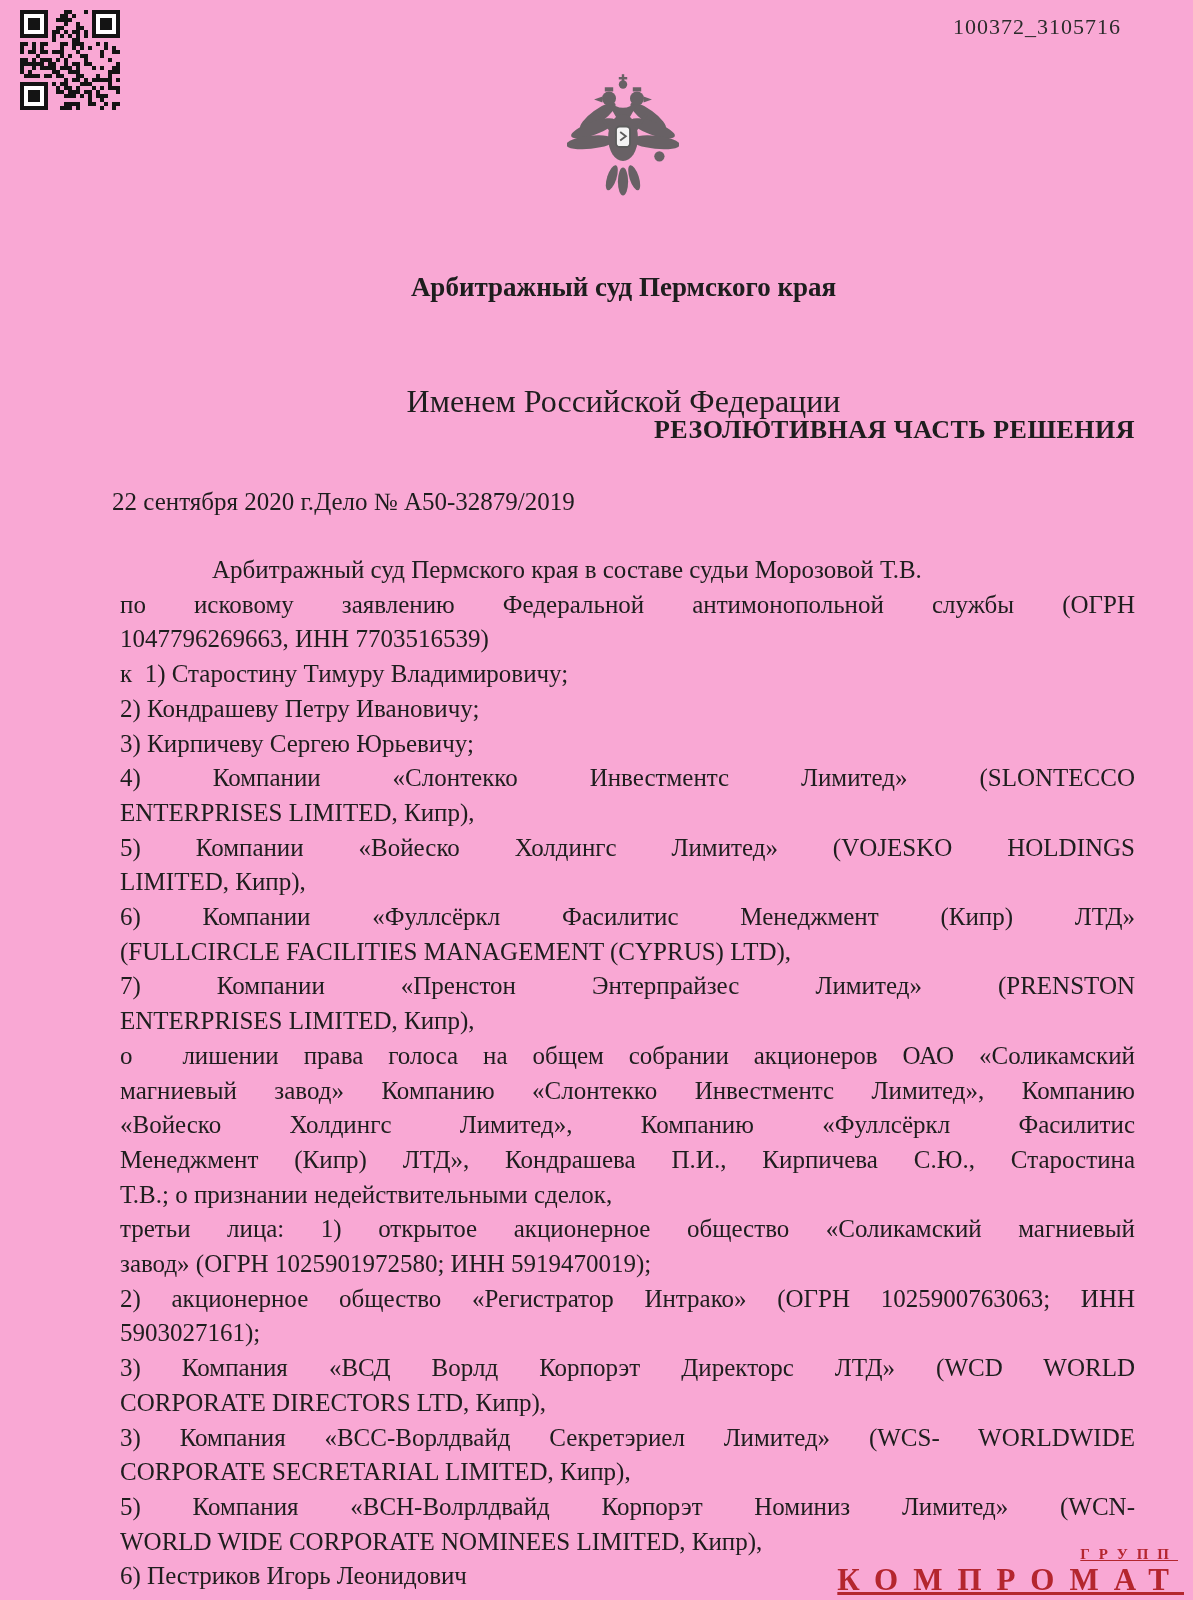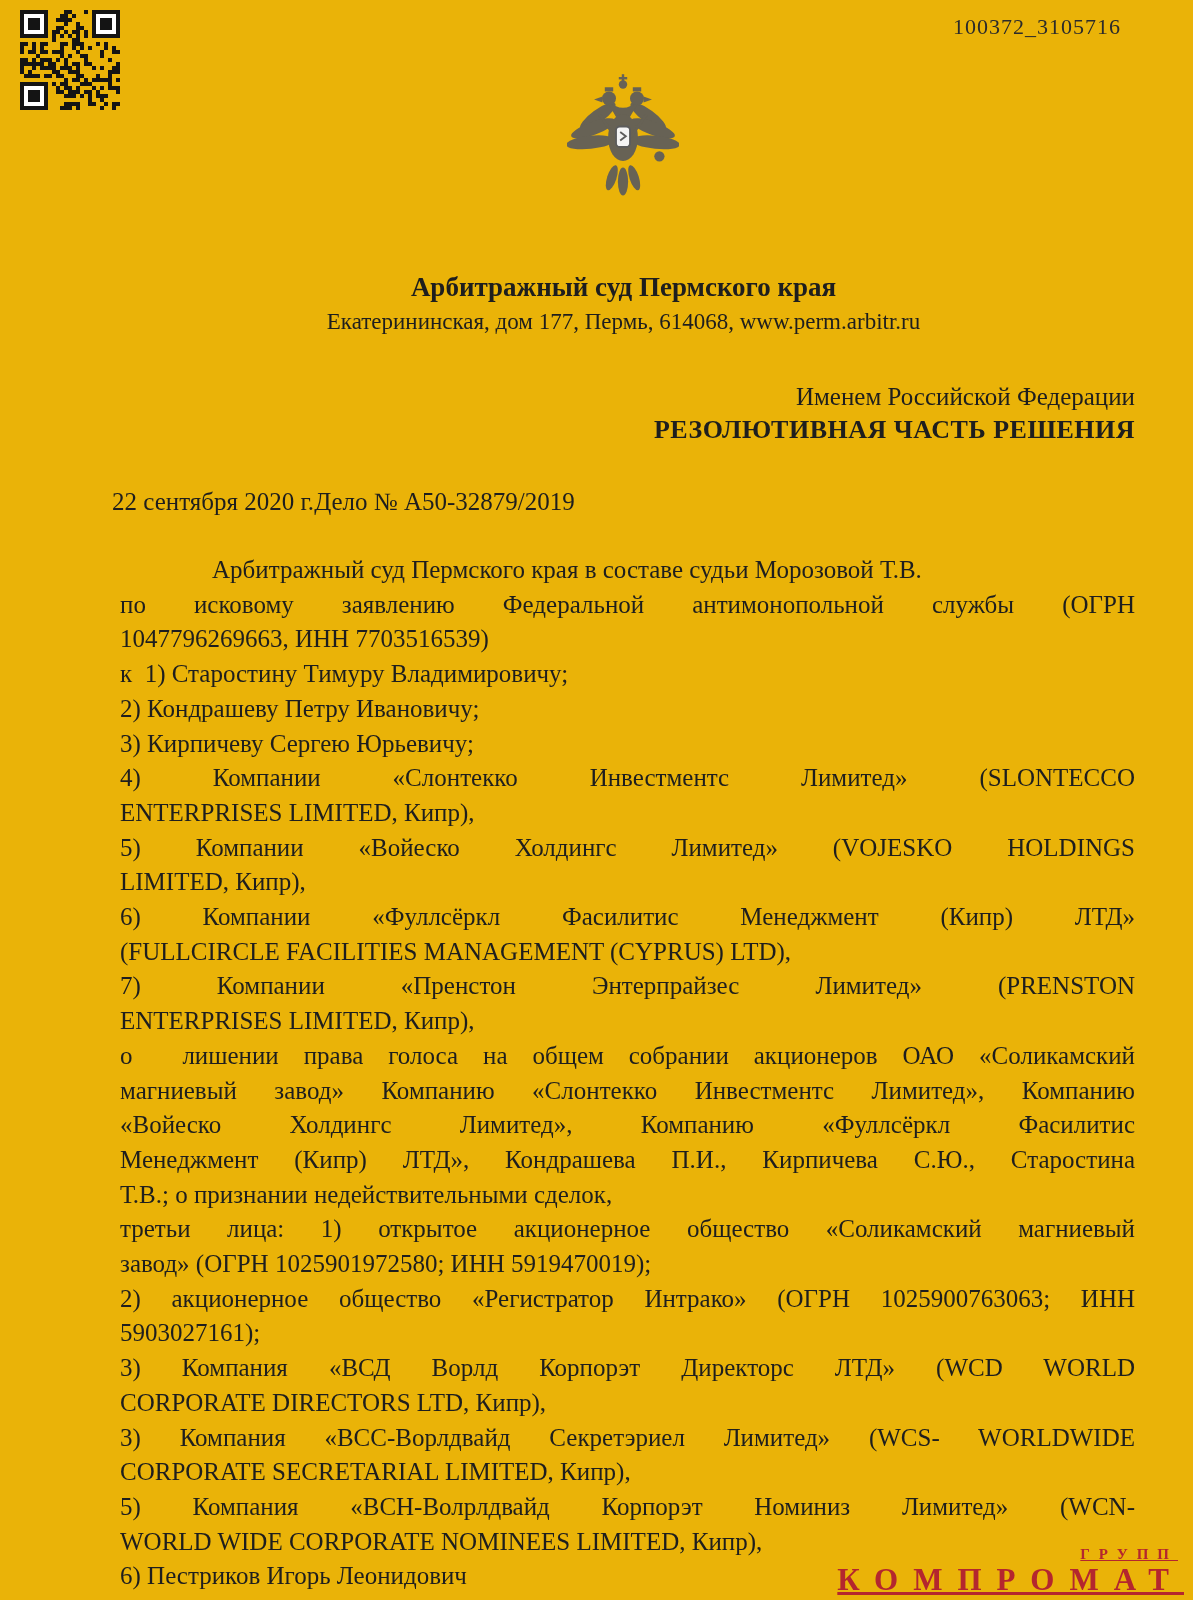--- a/index.html
+++ b/index.html
@@ -1,28 +1,28 @@
 <!DOCTYPE html>
 <html><head>
 <meta charset="utf-8">
 <style>
   * { margin:0; padding:0; box-sizing:border-box; }
   html,body { background:#e8e8e8; }
   .page {
-    position:relative; width:1193px; height:1600px; background:#eab308;
+    position:relative; width:1193px; height:1600px; background:#f9a8d4;
     font-family:"Liberation Serif", serif; color:#1e1e1e; overflow:hidden;
     margin:0 auto;
   }
   .qr { position:absolute; left:20px; top:10px; }
   .doc-number { position:absolute; top:14px; right:72px; font-size:22px; color:#2b2b2b; letter-spacing:1px; }
   .emblem { position:absolute; left:567px; top:72px; }
   .content { position:absolute; left:112px; top:12px; width:1023px; height:1600px; }
   .court-name   { position:absolute; top:260px; width:100%; text-align:center; font-weight:bold; font-size:27px; }
   .court-address{ position:absolute; top:297px; width:100%; text-align:center; font-size:23px; }
-  .in-name      { position:absolute; top:371px; width:100%; text-align:right; font-size:25px; }
+  .in-name      { position:absolute; top:371px; width:100%; text-align:center; font-size:32px; }
   .doc-title    { position:absolute; top:403px; width:100%; text-align:right; font-size:26px; font-weight:bold; letter-spacing:0.5px; }
   .meta-row { position:absolute; top:476px; width:100%; display:flex; font-size:25px; }
   .doc-body { position:absolute; top:541px; width:100%; font-size:25px; line-height:34.7px; }
   .ln { white-space:normal;margin-left:8px; }
   .ln.j { text-align:justify; text-align-last:justify; }
   .ln.ind { text-indent:92px; }
   .wm { position:absolute; right:24px; bottom:5px; text-align:right; font-weight:bold;text-decoration:underline; }
   .wm-top  { font-size:15px; letter-spacing:9px; margin-right:-9px; line-height:15px; }
   .wm-main { font-size:31px; letter-spacing:15px; margin-right:-15px; line-height:31px; margin-top:2px; }
 </style>
@@ -273,21 +273,20 @@
         <circle cx="99" cy="90" r="5.5"></circle>
       </g>
 
       <rect x="52.5" y="58" width="15" height="22" rx="4" fill="#f4f4f4" stroke="#5c5c5c" stroke-width="2"></rect>
       <path d="M57,64 l6,4.5 -6,4.5" fill="none" stroke="#5c5c5c" stroke-width="2"></path>
     </svg>
   </div>
 
   <div class="content">
     <div class="court-name">Арбитражный суд Пермского края</div>
-    <div class="court-address">Екатерининская, дом 177, Пермь, 614068, www.perm.arbitr.ru</div>
     <div class="in-name">Именем Российской Федерации</div>
     <div class="doc-title">РЕЗОЛЮТИВНАЯ ЧАСТЬ РЕШЕНИЯ</div>
 
     <div class="meta-row">
       <span>22 сентября 2020 г.</span>
       <span>Дело № А50-32879/2019</span>
     </div>
 
     <div class="doc-body" id="doc-body">
         <div class="ln ind">Арбитражный суд Пермского края в составе судьи Морозовой Т.В.</div>

